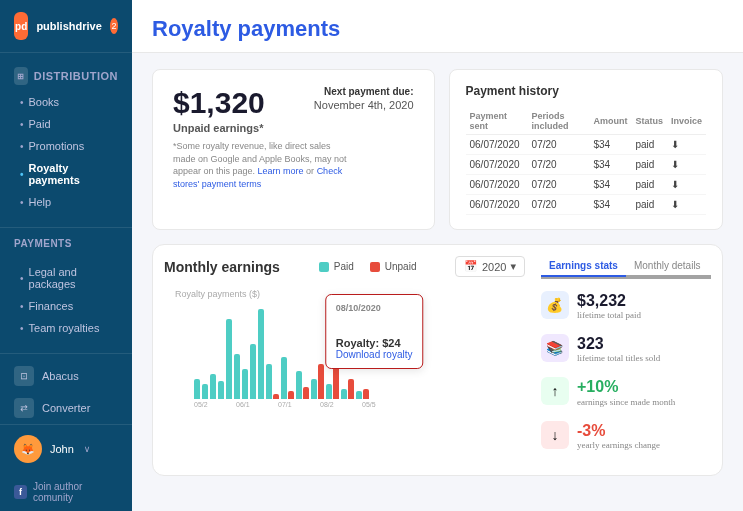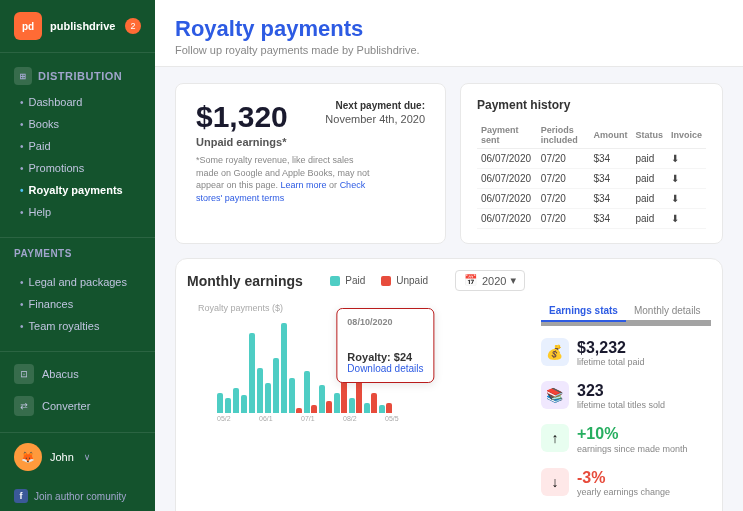--- a/index.html
+++ b/index.html
@@ -1,19 +1,19 @@
 <!DOCTYPE html>
 <html><head>
   <meta charset="utf-8">
   <style>
     * { box-sizing: border-box; margin: 0; padding: 0; }
     body { font-family: -apple-system, BlinkMacSystemFont, 'Segoe UI', sans-serif; background: #f5f6fa; display: flex; height: 511px; width: 743px; overflow: hidden; }
 
     
-    .sidebar { width: 155px; background: #14532d; color: #fff; display: flex; flex-direction: column; height: 100%; flex-shrink: 0; }
+    .sidebar { width: 132px; background: #0c4a6e; color: #fff; display: flex; flex-direction: column; height: 100%; flex-shrink: 0; }
     .sidebar-logo { padding: 12px 14px; display: flex; align-items: center; gap: 8px; border-bottom: 1px solid rgba(255,255,255,0.1); }
     .logo-icon { width: 28px; height: 28px; background: #ff6b35; border-radius: 6px; display: flex; align-items: center; justify-content: center; font-size: 10px; color: #fff; font-weight: bold; }
     .logo-text { font-size: 11px; font-weight: 600; color: #fff; }
     .notif-badge { background: #ff6b35; border-radius: 50%; width: 16px; height: 16px; font-size: 9px; display: flex; align-items: center; justify-content: center; margin-left: auto; }
 
     .sidebar-section { padding: 8px 0; }
     .sidebar-section-title { padding: 6px 14px; font-size: 11px; font-weight: 700; color: #a0a5cc; text-transform: uppercase; letter-spacing: 0.5px; display: flex; align-items: center; gap: 6px; }
     .sidebar-section-title .icon { width: 18px; height: 18px; background: rgba(255,255,255,0.15); border-radius: 4px; display: flex; align-items: center; justify-content: center; font-size: 8px; }
     .sidebar-item { padding: 5px 14px 5px 20px; font-size: 11px; color: #c0c4e0; cursor: pointer; display: flex; align-items: center; gap: 5px; }
     .sidebar-item.active { color: #fff; font-weight: 600; }
@@ -83,50 +83,49 @@
     .x-axis { display: flex; gap: 2px; padding-left: 30px; margin-top: 2px; }
 
     
     .tooltip { position: absolute; background: #fff; border: 1px solid #b91c1c; border-radius: 6px; padding: 8px 10px; font-size: 10px; box-shadow: 0 2px 8px rgba(0,0,0,0.1); top: 10px; left: 45%; z-index: 10; }
     .tooltip-date { font-size: 9px; color: #888; margin-bottom: 3px; font-weight: 600; }
     .tooltip-royalty { font-size: 11px; color: #333; font-weight: 600; margin-top: 24px; }
     .tooltip-link { color: #2d5be3; font-size: 10px; text-decoration: none; cursor: pointer; }
 
     
     .stats-panel { width: 170px; flex-shrink: 0; }
-    .stats-tabs { display: flex; border-bottom: 6px solid #a3a3a3; margin-bottom: 12px; margin-top: 31px; }
+    .stats-tabs { display: flex; border-bottom: 4px solid #a3a3a3; margin-bottom: 12px; }
     .stats-tab { font-size: 10px; color: #888; padding: 4px 8px; cursor: pointer; border-bottom: 2px solid transparent; margin-bottom: -2px; }
     .stats-tab.active { color: #2d5be3; border-bottom: 2px solid #2d5be3; font-weight: 600; }
     .stat-item { display: flex; align-items: flex-start; gap: 8px; margin-bottom: 14px; }
     .stat-icon { width: 28px; height: 28px; border-radius: 6px; display: flex; align-items: center; justify-content: center; font-size: 14px; flex-shrink: 0; }
     .stat-icon.blue { background: #e8f0fe; }
     .stat-icon.purple { background: #f0e8fe; }
     .stat-icon.green { background: #e8fef0; }
     .stat-icon.red { background: #fee8e8; }
     .stat-value { font-size: 16px; font-weight: 700; color: #1a1a2e; line-height: 1.2; }
-    .stat-label { font-size: 9px; color: #888; }
+    .stat-label { font-size: 9px; color: #888; font-family: Liberation Serif, serif; }
     .stat-value.green-text { color: #27ae60; }
     .stat-value.red-text { color: #e74c3c; }
   </style>
 </head>
 <body>
 
 <div class="sidebar">
   <div class="sidebar-logo">
     <div class="logo-icon">pd</div>
     <span class="logo-text">publishdrive</span>
     <div class="notif-badge">2</div>
   </div>
 
   <div class="sidebar-section">
     <div class="sidebar-section-title">
       <div class="icon">⊞</div>
       <span>Distribution</span>
     </div>
-    <div class="sidebar-item">Dashboard</div>
     <div class="sidebar-item">Books</div>
     <div class="sidebar-item">Paid</div>
     <div class="sidebar-item">Promotions</div>
     <div class="sidebar-item active">Royalty payments</div>
     <div class="sidebar-item">Help</div>
   </div>
 
   <div class="sidebar-divider"></div>
   <div class="sidebar-payments">PAYMENTS</div>
 
@@ -156,21 +155,20 @@
     <div class="sidebar-join">
       <div class="fb-icon">f</div>
       <span>Join author comunity</span>
     </div>
   </div>
 </div>
 
 <div class="main">
   <div class="page-header">
     <div class="page-title">Royalty payments</div>
-    <div class="page-subtitle">Follow up royalty payments made by Publishdrive.</div>
   </div>
 
   <div class="content">
 
     <div class="top-row">
 
       <div class="earnings-card">
         <div class="earnings-inner">
           <div class="earnings-left">
             <div class="earnings-amount">$1,320</div>
@@ -252,21 +250,21 @@
             <span>▾</span>
           </div>
         </div>
         <div class="chart-area">
           <span class="chart-axis-label">Royalty payments ($)</span>
           <div class="bars-container" id="bars-container">
 
             <div class="tooltip" style="position:absolute;top:5px;left:50%;transform:translateX(-20%);">
               <div class="tooltip-date">08/10/2020</div>
               <div class="tooltip-royalty">Royalty: $24</div>
-              <a class="tooltip-link">Download details</a>
+              <a class="tooltip-link">Download royalty</a>
             </div>
           <div class="bar-group">
                 <div class="bar bar-paid" style="height: 20px;"></div>
               </div>
               <div class="bar-group">
                 <div class="bar bar-paid" style="height: 15px;"></div>
               </div>
               <div class="bar-group">
                 <div class="bar bar-paid" style="height: 25px;"></div>
               </div>

